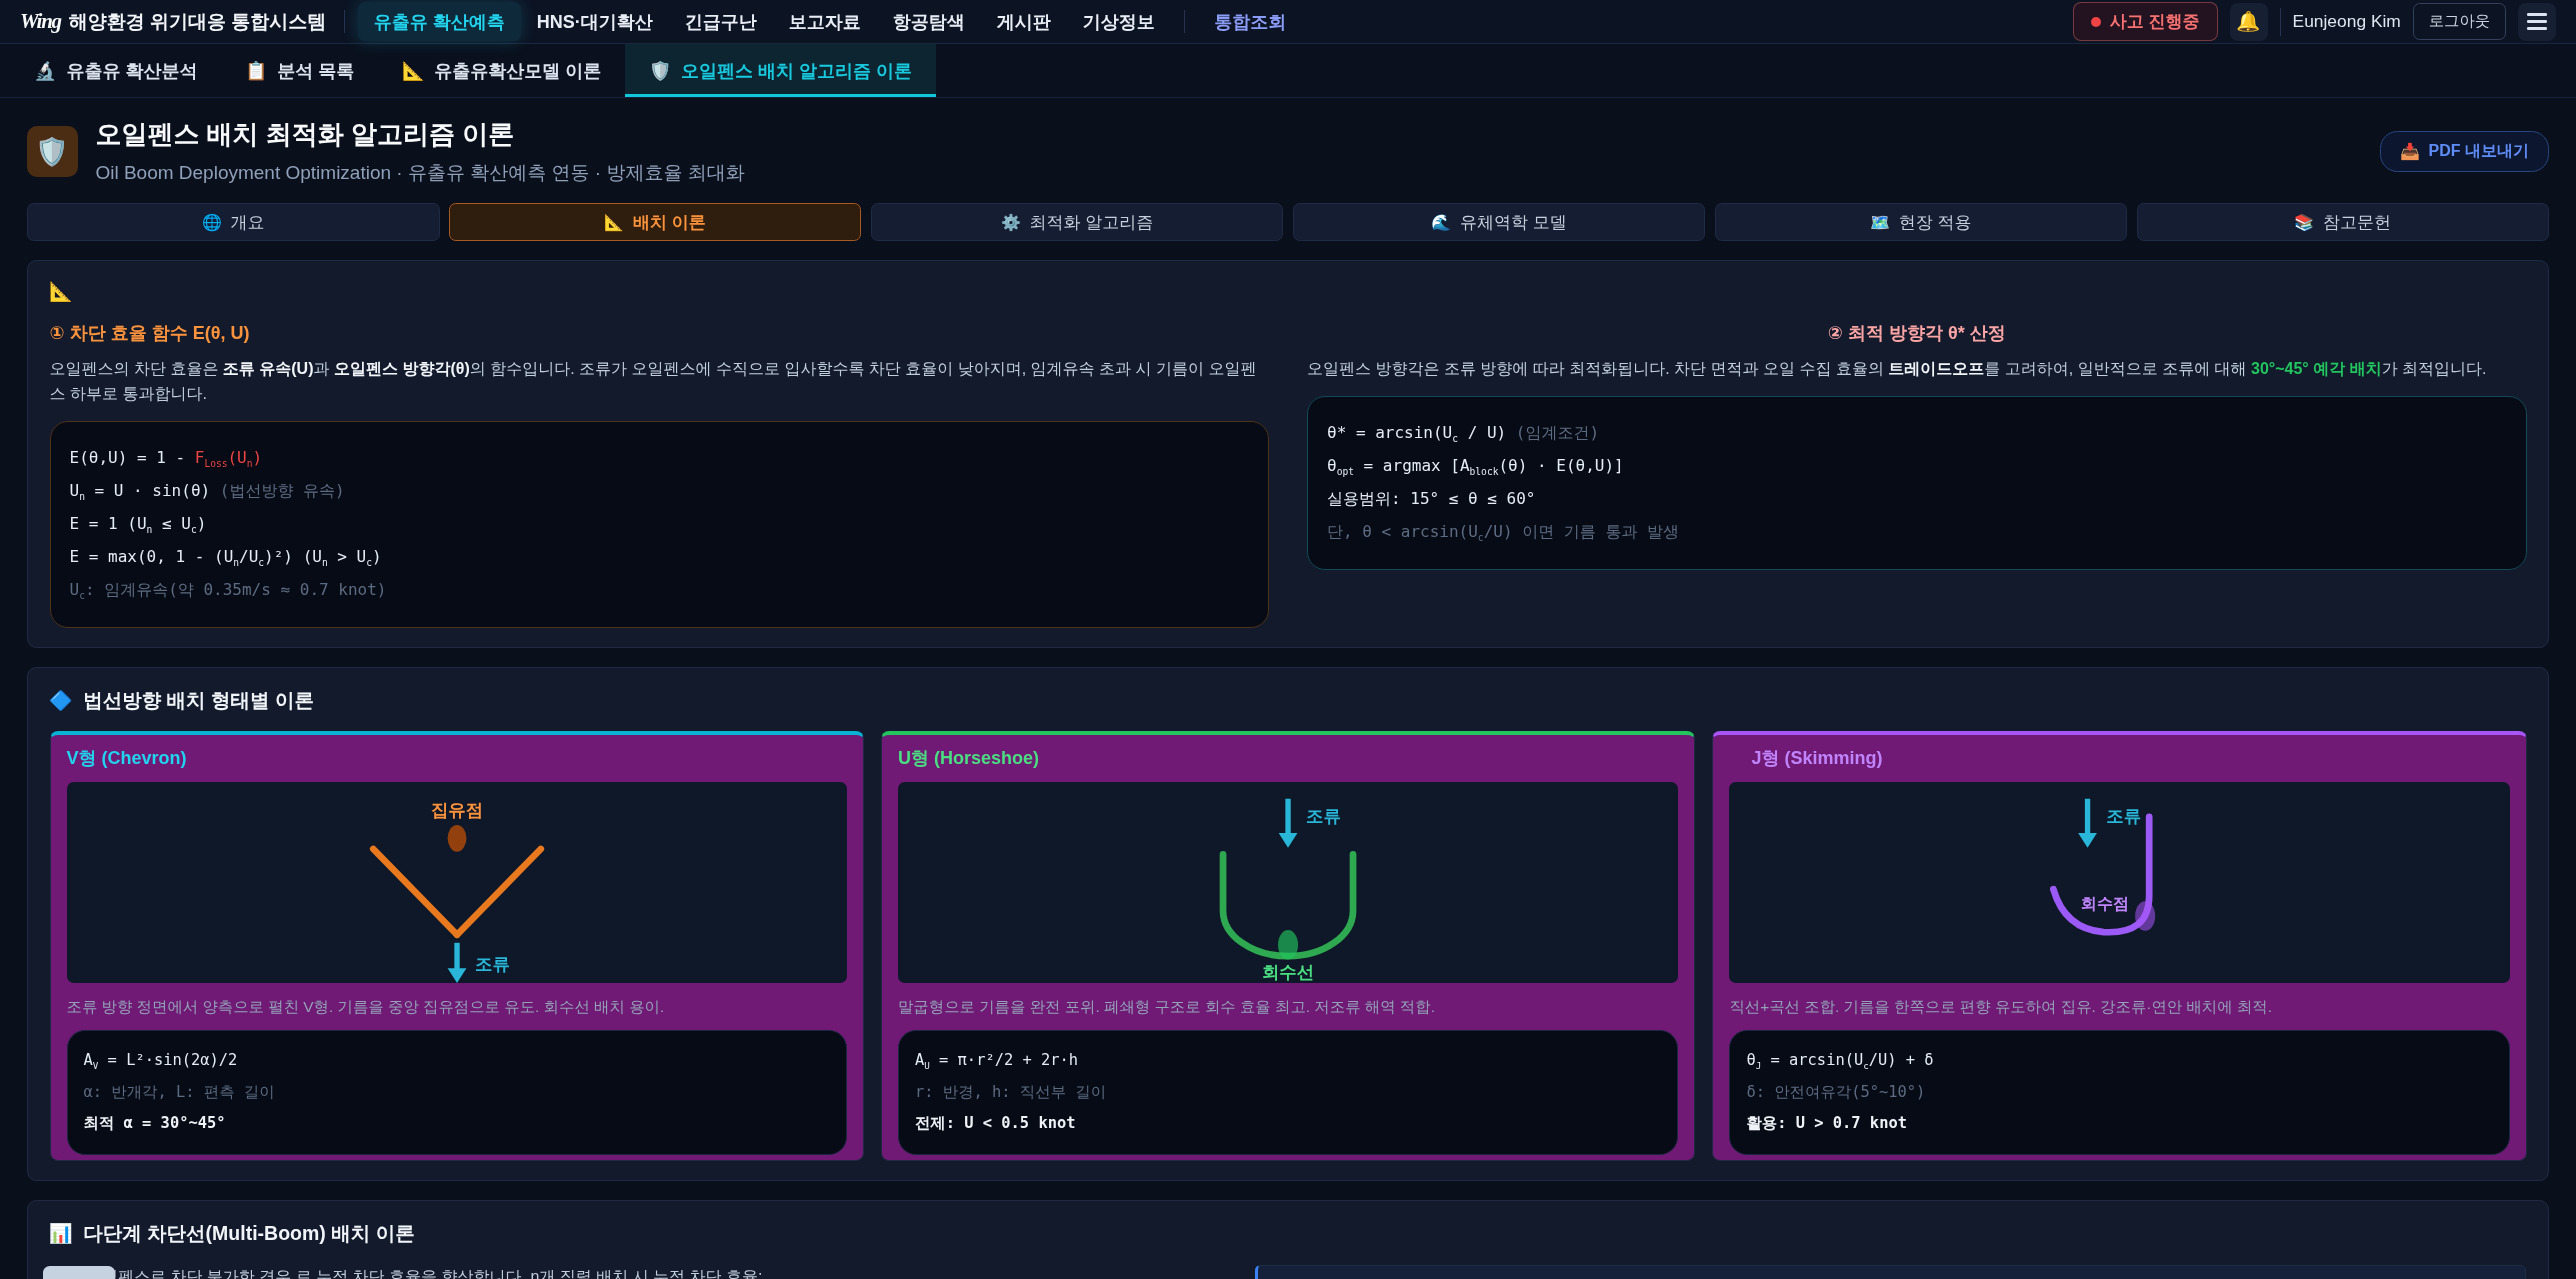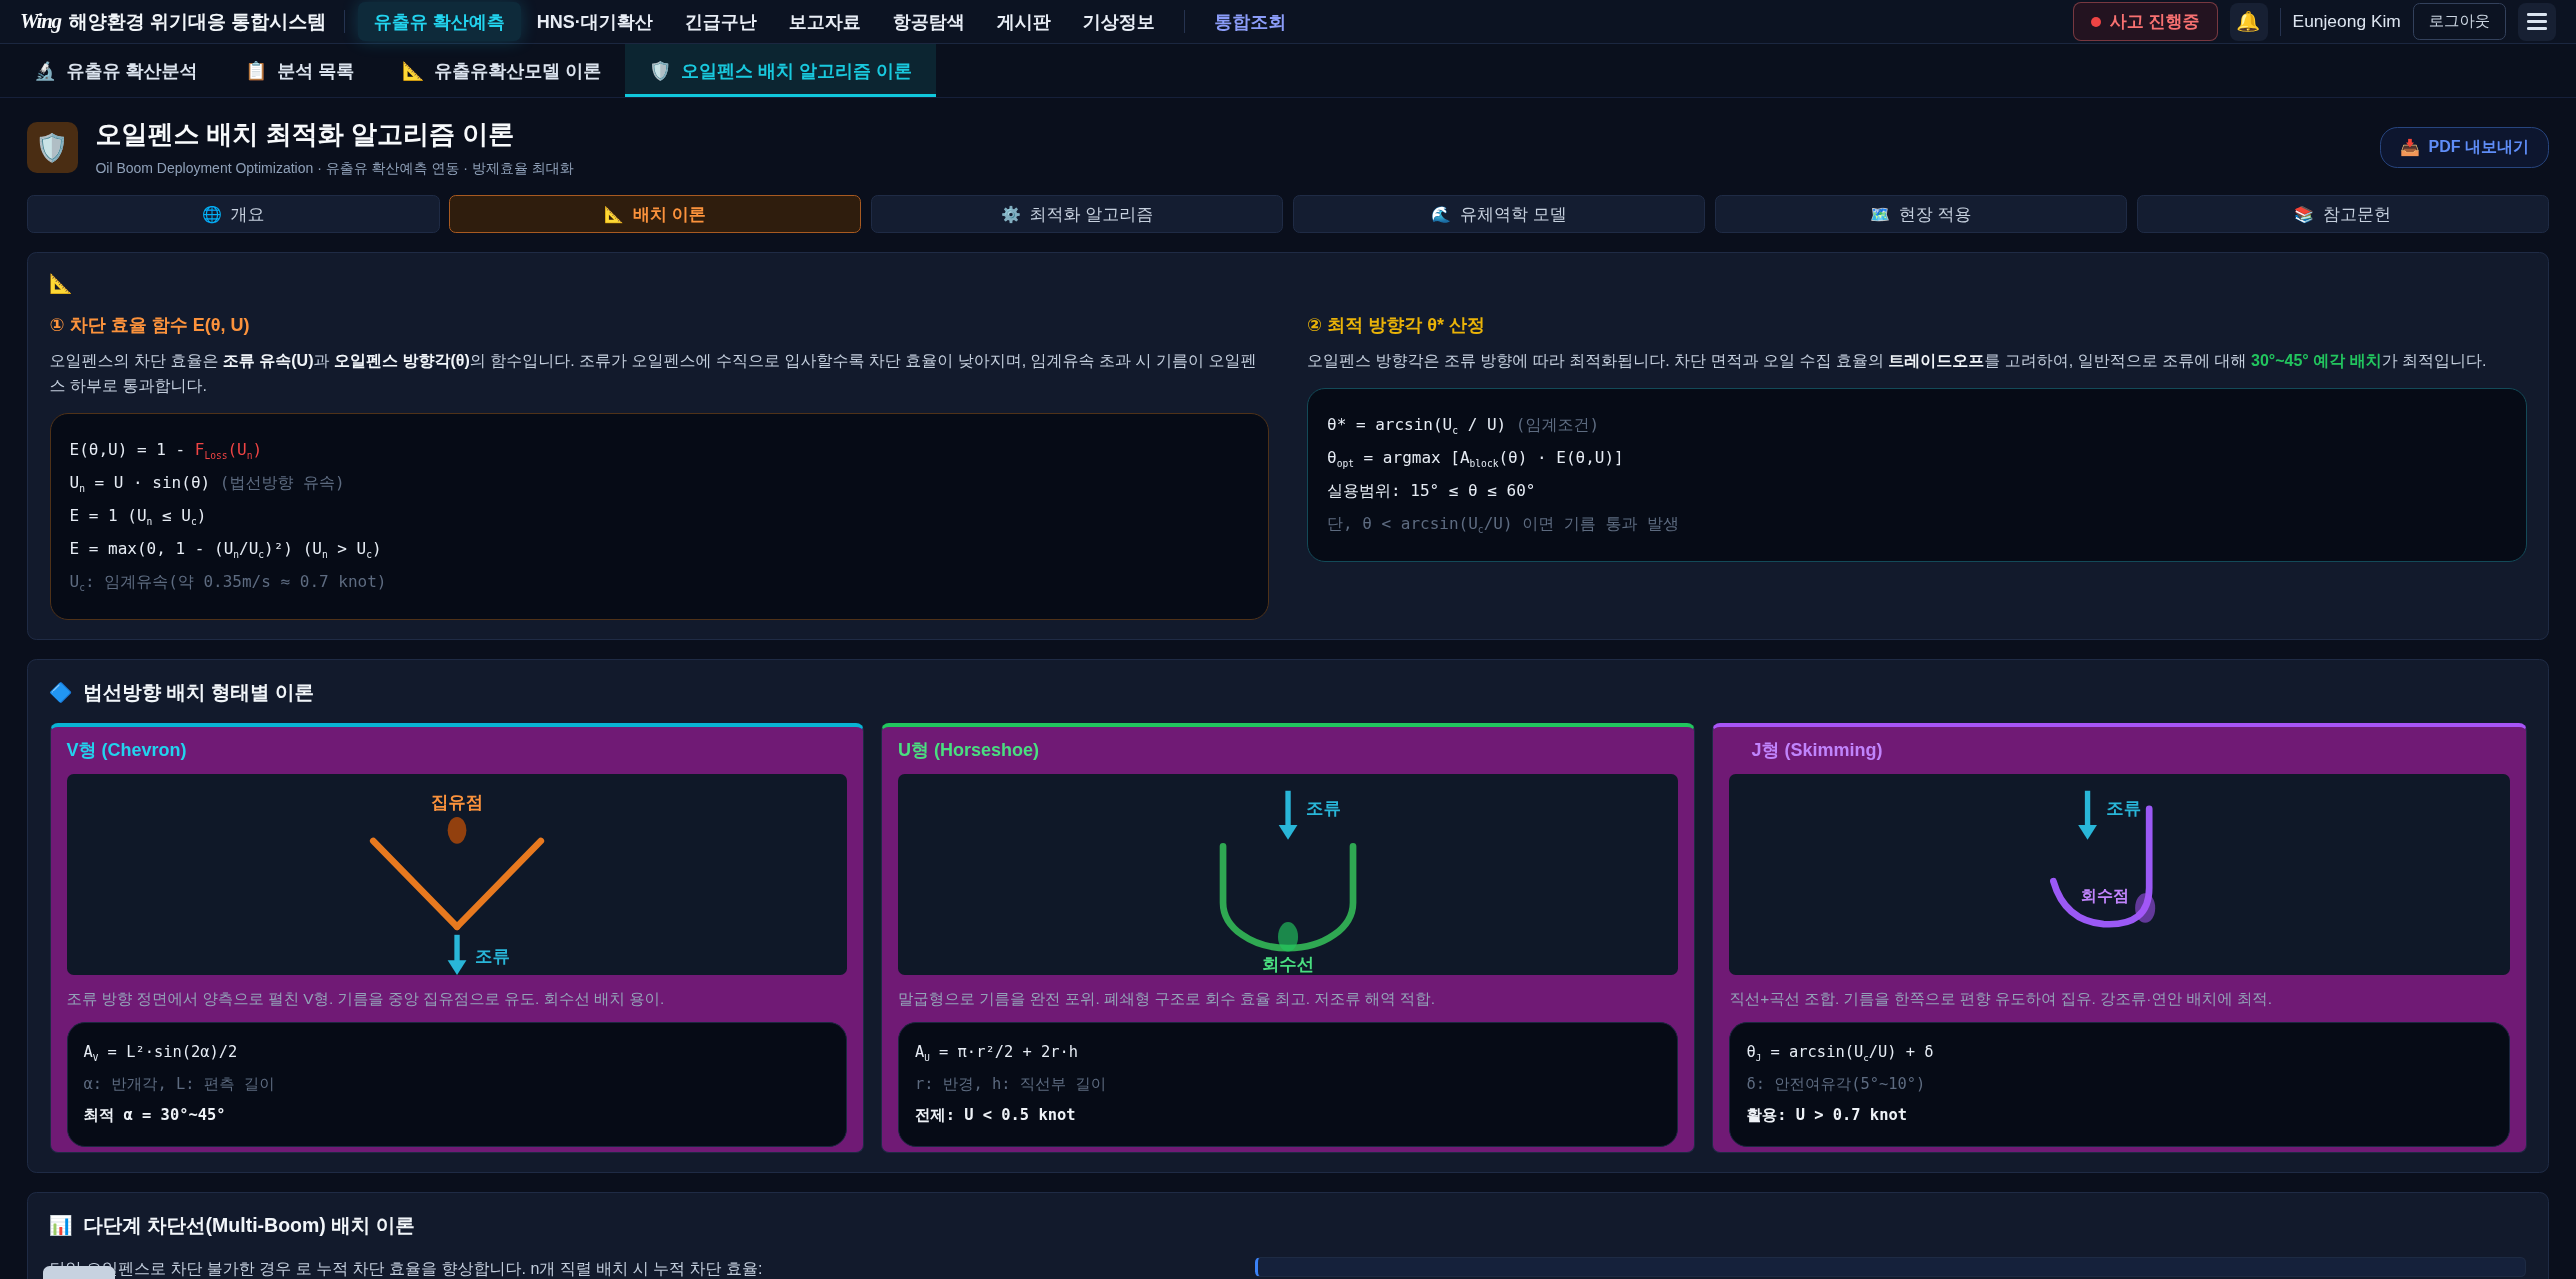--- a/index.html
+++ b/index.html
@@ -41,40 +41,40 @@
     font-weight:bold; color:#dbe3ee; position:relative; background:transparent; border:none; }
   .subtab .tab-icon { font-size:18px; }
   .subtab.active { color:#19c9de; background:#0c2531; }
   .subtab.active::after { content:""; position:absolute; left:0; right:0; bottom:0;
     height:3.4px; background:#10c8dc; }
   
   .page-header { display:flex; align-items:center; margin:19px 27px 17.4px; }
   .page-icon { width:51px; height:51px; border-radius:10px; background:#4a2d13;
     display:flex; align-items:center; justify-content:center; font-size:27px; margin-right:17.4px; }
   .page-title { font-size:26px; font-weight:bold; color:#f8fafc; margin-bottom:8px; }
-  .page-subtitle { font-size:14px; color:#8fa0b8; }
+  .page-subtitle { font-size:19px; color:#8fa0b8; }
   .pdf-btn { margin-left:auto; display:flex; gap:8.7px; align-items:center; color:#5f8df7;
     font-size:16px; font-weight:bold; border:0.7px solid #27457f; background:rgba(30,58,138,.18);
     border-radius:17.4px; padding:8.7px 19px; }
   
   .section-tabs { display:flex; gap:9.4px; margin:0 27px 19px; }
   .stab { flex:1; height:38px; display:flex; align-items:center; justify-content:center;
     gap:8.7px; font-size:17px; color:#c6d0de; background:#141d31; border:0.7px solid #1f2b45;
     border-radius:6.7px; }
   .stab .stab-icon { font-size:16px; }
   .stab.active { background:#2f1d0d; border:1.3px solid #a85a21; color:#fb923c; font-weight:bold; }
   
   .panel { background:#121a2c; border:0.7px solid #1f2b45; border-radius:9.4px;
     margin:0 27px 19px; padding:19px 21.5px; }
   .panel-title { font-size:19.5px; font-weight:bold; color:#f1f5f9; margin-bottom:17.4px;
     display:flex; gap:10px; align-items:center; }
   .panel-title .pt-icon { font-size:19px; }
   .cols2 { display:grid; grid-template-columns:1fr 1fr; gap:38px; }
   .sub-heading { font-size:18px; font-weight:bold; margin-bottom:12px; }
-  .sub-heading.orange { color:#fb923c; } .sub-heading.cyan { color:#eab308; }
+  .sub-heading.orange { color:#fb923c; } .sub-heading.cyan { color:#fca5a5;text-align:center; }
   .par { font-size:16px; color:#c3cedd; line-height:1.55; margin-bottom:14.8px; }
   .par b { color:#f1f5f9; }
   .par .cyan-strong { color:#22c55e; font-weight:bold; }
   .formula { background:#060b16; border-radius:18px; padding:13.4px 19px;
     font-family:"DejaVu Sans Mono",monospace; font-size:16px; color:#e6ecf4;
     border:0.7px solid #223048; }
   .formula.orange-border { border-color:#4f3218; }
   .formula.cyan-border { border-color:#134a58; }
   .formula .line { margin:12px 0; }
   .formula .red { color:#ef4444; }

